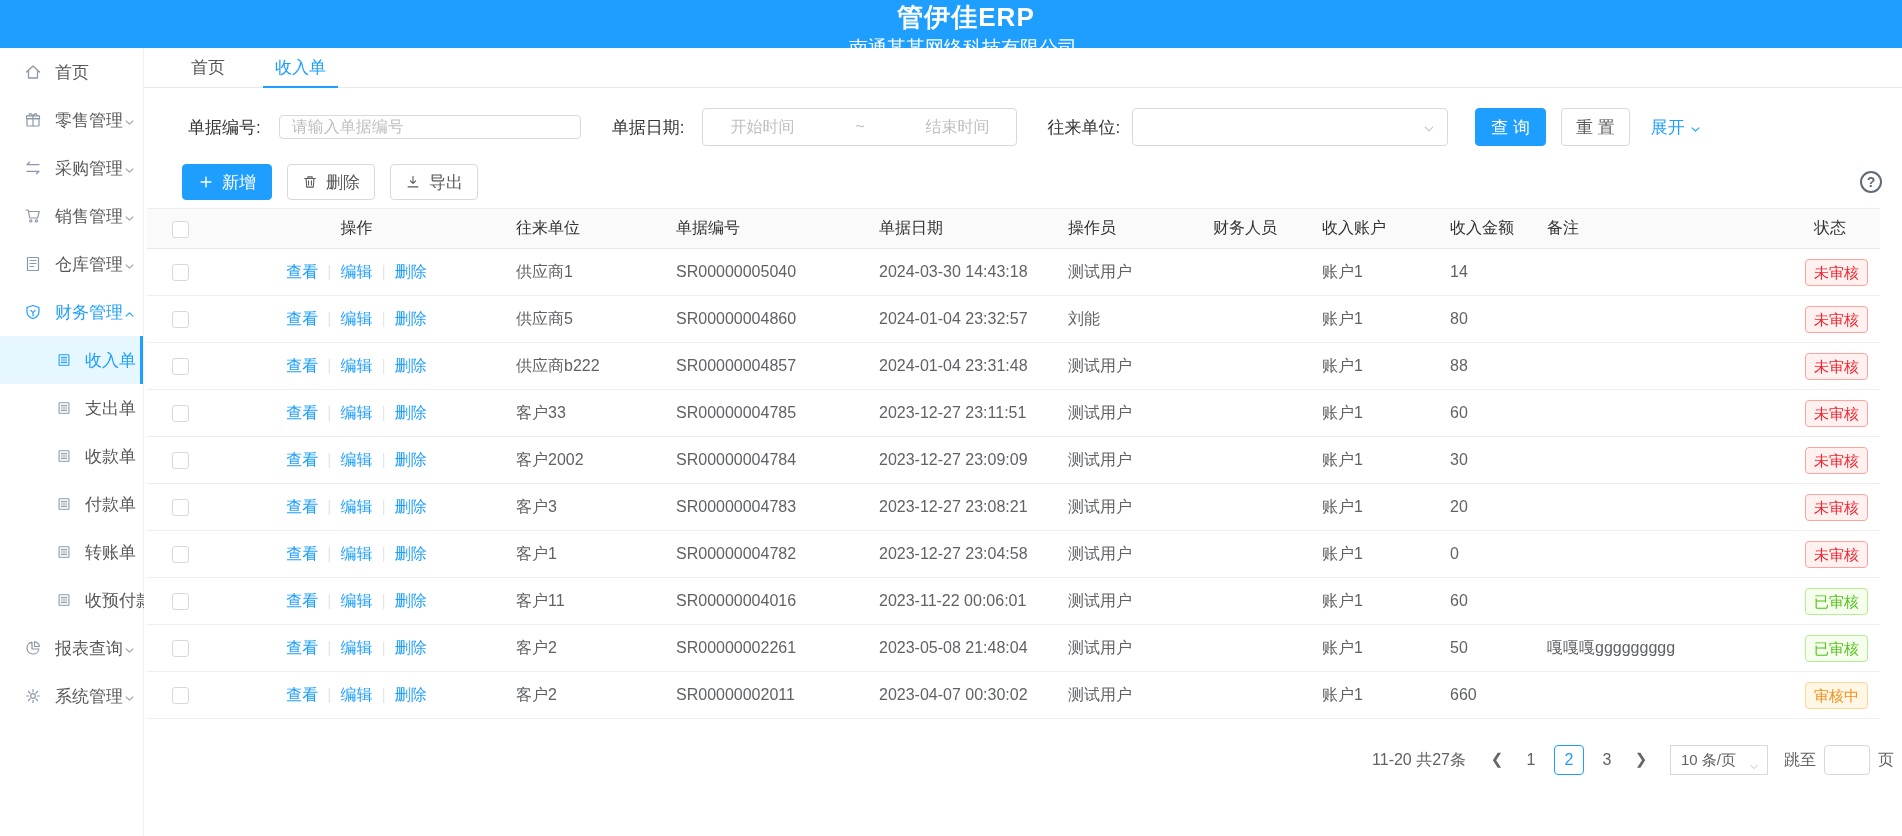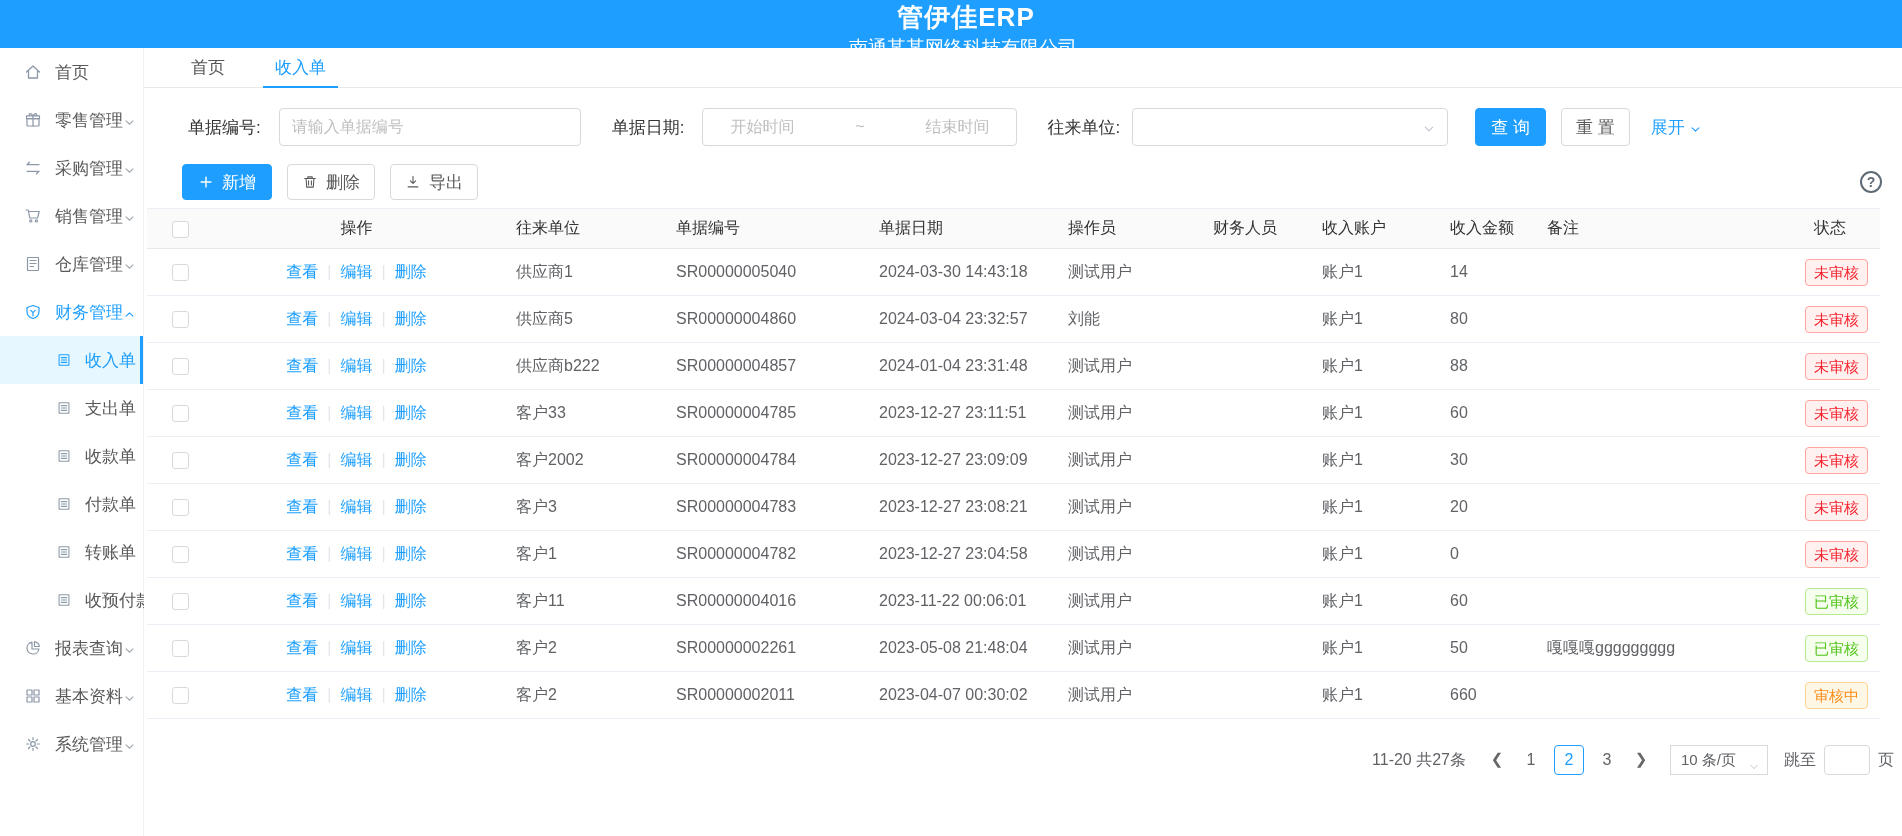--- a/index.html
+++ b/index.html
@@ -35,21 +35,21 @@
   
   .main{ position:absolute; left:144px; top:48px; right:0; bottom:0; background:#fff; }
   .tabbar{ height:40px; border-bottom:1px solid #e8e8e8; display:flex; align-items:stretch; padding-left:35px; }
   .tab{ padding:0 12px; line-height:39px; font-size:17px; color:#555; margin-right:26px; position:relative; cursor:pointer; }
   .tab.active{ color:var(--accent); }
   .tab.active::after{ content:""; position:absolute; left:0; right:0; bottom:-1px; height:2px; background:var(--accent); }
 
   
   .filterbar{ display:flex; align-items:center; margin-top:20px; margin-left:44px; font-size:17px; color:#333; }
   .f-label{ white-space:nowrap; }
-  .f-input{ width:302px; height:38px; margin-left:18px; border:1px solid #d9d9d9; border-radius:4px; padding:0 12px; font-size:16px; font-family:inherit; color:#333; outline:none; }
+  .f-input{ width:302px; height:24px; margin-left:18px; border:1px solid #d9d9d9; border-radius:4px; padding:0 12px; font-size:16px; font-family:inherit; color:#333; outline:none; }
   .f-input::placeholder{ color:#bfbfbf; }
   .lbl-date{ margin-left:31px; }
   .rangebox{ width:315px; height:38px; margin-left:18px; border:1px solid #d9d9d9; border-radius:4px; display:flex; align-items:center; justify-content:space-evenly; font-size:16px; color:#bfbfbf; cursor:text;gap:34px; }
   .lbl-partner{ margin-left:30px;text-align:center; }
   .selectbox{ width:316px; height:38px; margin-left:12px; border:1px solid #d9d9d9; border-radius:4px; position:relative; cursor:pointer; }
   .selectbox .chev{ position:absolute; right:11px; top:12px; width:14px; height:14px; color:#c0c4cc; }
   .selectbox .chev svg{ width:100%; height:100%; }
   .btn{ height:38px; border-radius:4px; font-size:17px; font-family:inherit; cursor:pointer; white-space:nowrap; }
   .btn-primary{ background:var(--accent); color:#fff; border:1px solid var(--accent); padding:0 15px; }
   .btn-plain{ background:#fff; color:#595959; border:1px solid #d9d9d9; padding:0 14px; }
@@ -233,32 +233,20 @@
               <path d="M8 3.1A6 6 0 1 0 14.9 10H8z"></path>
               <path d="M10.5 2.6a6 6 0 0 1 4.9 4.9h-4.9z"></path>
             </svg></span>
           <span>报表查询</span>
           <span class="mchev"><svg viewBox="0 0 18 18" fill="none" stroke="currentColor" stroke-width="1.5" stroke-linecap="round" stroke-linejoin="round">
               <path d="m4.2 6.6 4.8 4.8 4.8-4.8"></path>
             </svg></span>
         </div>
         <div class="menu-item">
           <span class="micon"><svg viewBox="0 0 18 18" fill="none" stroke="currentColor" stroke-width="1.2" stroke-linecap="round" stroke-linejoin="round">
-              <rect x="3" y="3" width="5" height="5"></rect>
-              <rect x="10" y="3" width="5" height="5"></rect>
-              <rect x="3" y="10" width="5" height="5"></rect>
-              <rect x="10" y="10" width="5" height="5"></rect>
-            </svg></span>
-          <span>基本资料</span>
-          <span class="mchev"><svg viewBox="0 0 18 18" fill="none" stroke="currentColor" stroke-width="1.5" stroke-linecap="round" stroke-linejoin="round">
-              <path d="m4.2 6.6 4.8 4.8 4.8-4.8"></path>
-            </svg></span>
-        </div>
-        <div class="menu-item">
-          <span class="micon"><svg viewBox="0 0 18 18" fill="none" stroke="currentColor" stroke-width="1.2" stroke-linecap="round" stroke-linejoin="round">
               <circle cx="9" cy="9" r="2.3"></circle>
               <path d="M9 2.6v2.1M9 13.3v2.1M2.6 9h2.1M13.3 9h2.1M4.5 4.5 6 6M12 12l1.5 1.5M13.5 4.5 12 6M6 12l-1.5 1.5"></path>
             </svg></span>
           <span>系统管理</span>
           <span class="mchev"><svg viewBox="0 0 18 18" fill="none" stroke="currentColor" stroke-width="1.5" stroke-linecap="round" stroke-linejoin="round">
               <path d="m4.2 6.6 4.8 4.8 4.8-4.8"></path>
             </svg></span>
         </div>
       </div>
   </div>
@@ -359,21 +347,21 @@
               <td>账户1</td>
               <td>14</td>
               <td></td>
               <td class="status-td"><span class="badge" style="color:#f5222d;border-color:#ffa39e;background:#fff1f0">未审核</span></td>
             </tr>
             <tr>
               <td class="c"><span class="checkbox"></span></td>
               <td class="c"><a class="oplink">查看</a><span class="opsep">|</span><a class="oplink">编辑</a><span class="opsep">|</span><a class="oplink">删除</a></td>
               <td>供应商5</td>
               <td>SR00000004860</td>
-              <td>2024-03-04 23:32:57</td>
+              <td>2024-01-04 23:32:57</td>
               <td>刘能</td>
               <td></td>
               <td>账户1</td>
               <td>80</td>
               <td></td>
               <td class="status-td"><span class="badge" style="color:#f5222d;border-color:#ffa39e;background:#fff1f0">未审核</span></td>
             </tr>
             <tr>
               <td class="c"><span class="checkbox"></span></td>
               <td class="c"><a class="oplink">查看</a><span class="opsep">|</span><a class="oplink">编辑</a><span class="opsep">|</span><a class="oplink">删除</a></td>

